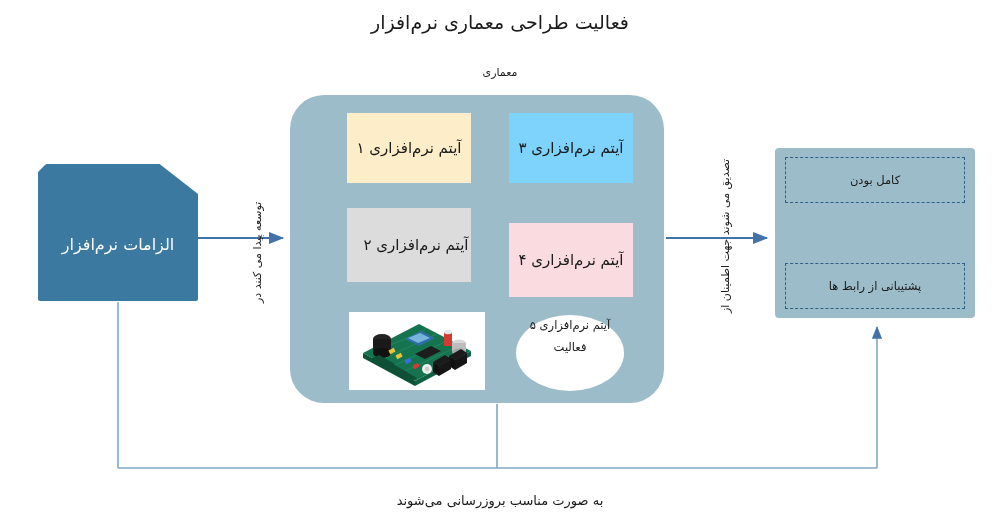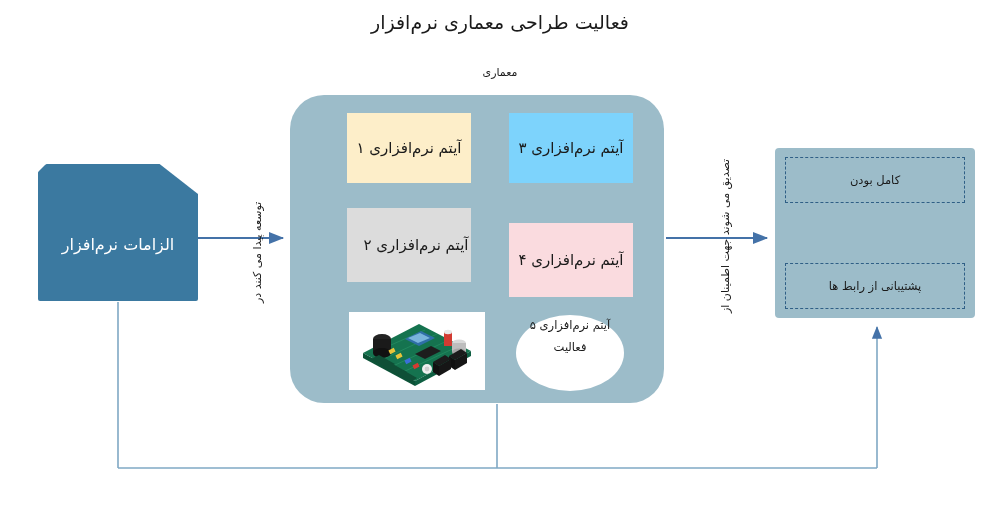--- a/index.html
+++ b/index.html
@@ -211,20 +211,21 @@
       <path d="M497,404 L497,468"></path>
       <path d="M118,468 L877,468"></path>
     </g>
     <path d="M877,468 L877,327" stroke="#7fa8c4" stroke-width="1.6" fill="none" marker-end="url(#ah)"></path>
   </svg>
 
   <div class="lbl" id="diagram-title">فعالیت طراحی معماری نرم‌افزار</div>
 
   <div class="lbl" id="architecture-caption">معماری</div>
 
+  <div class="lbl" id="bottom-caption">به صورت مناسب بروزرسانی می‌شوند</div>
 
   <div id="requirements-box">
     <span id="requirements-label" class="lbl">الزامات نرم‌افزار</span>
   </div>
 
   <div id="architecture-container"></div>
 
   <div class="item-box" id="item-1">
     <span>آیتم نرم‌افزاری ۱</span>
   </div>

